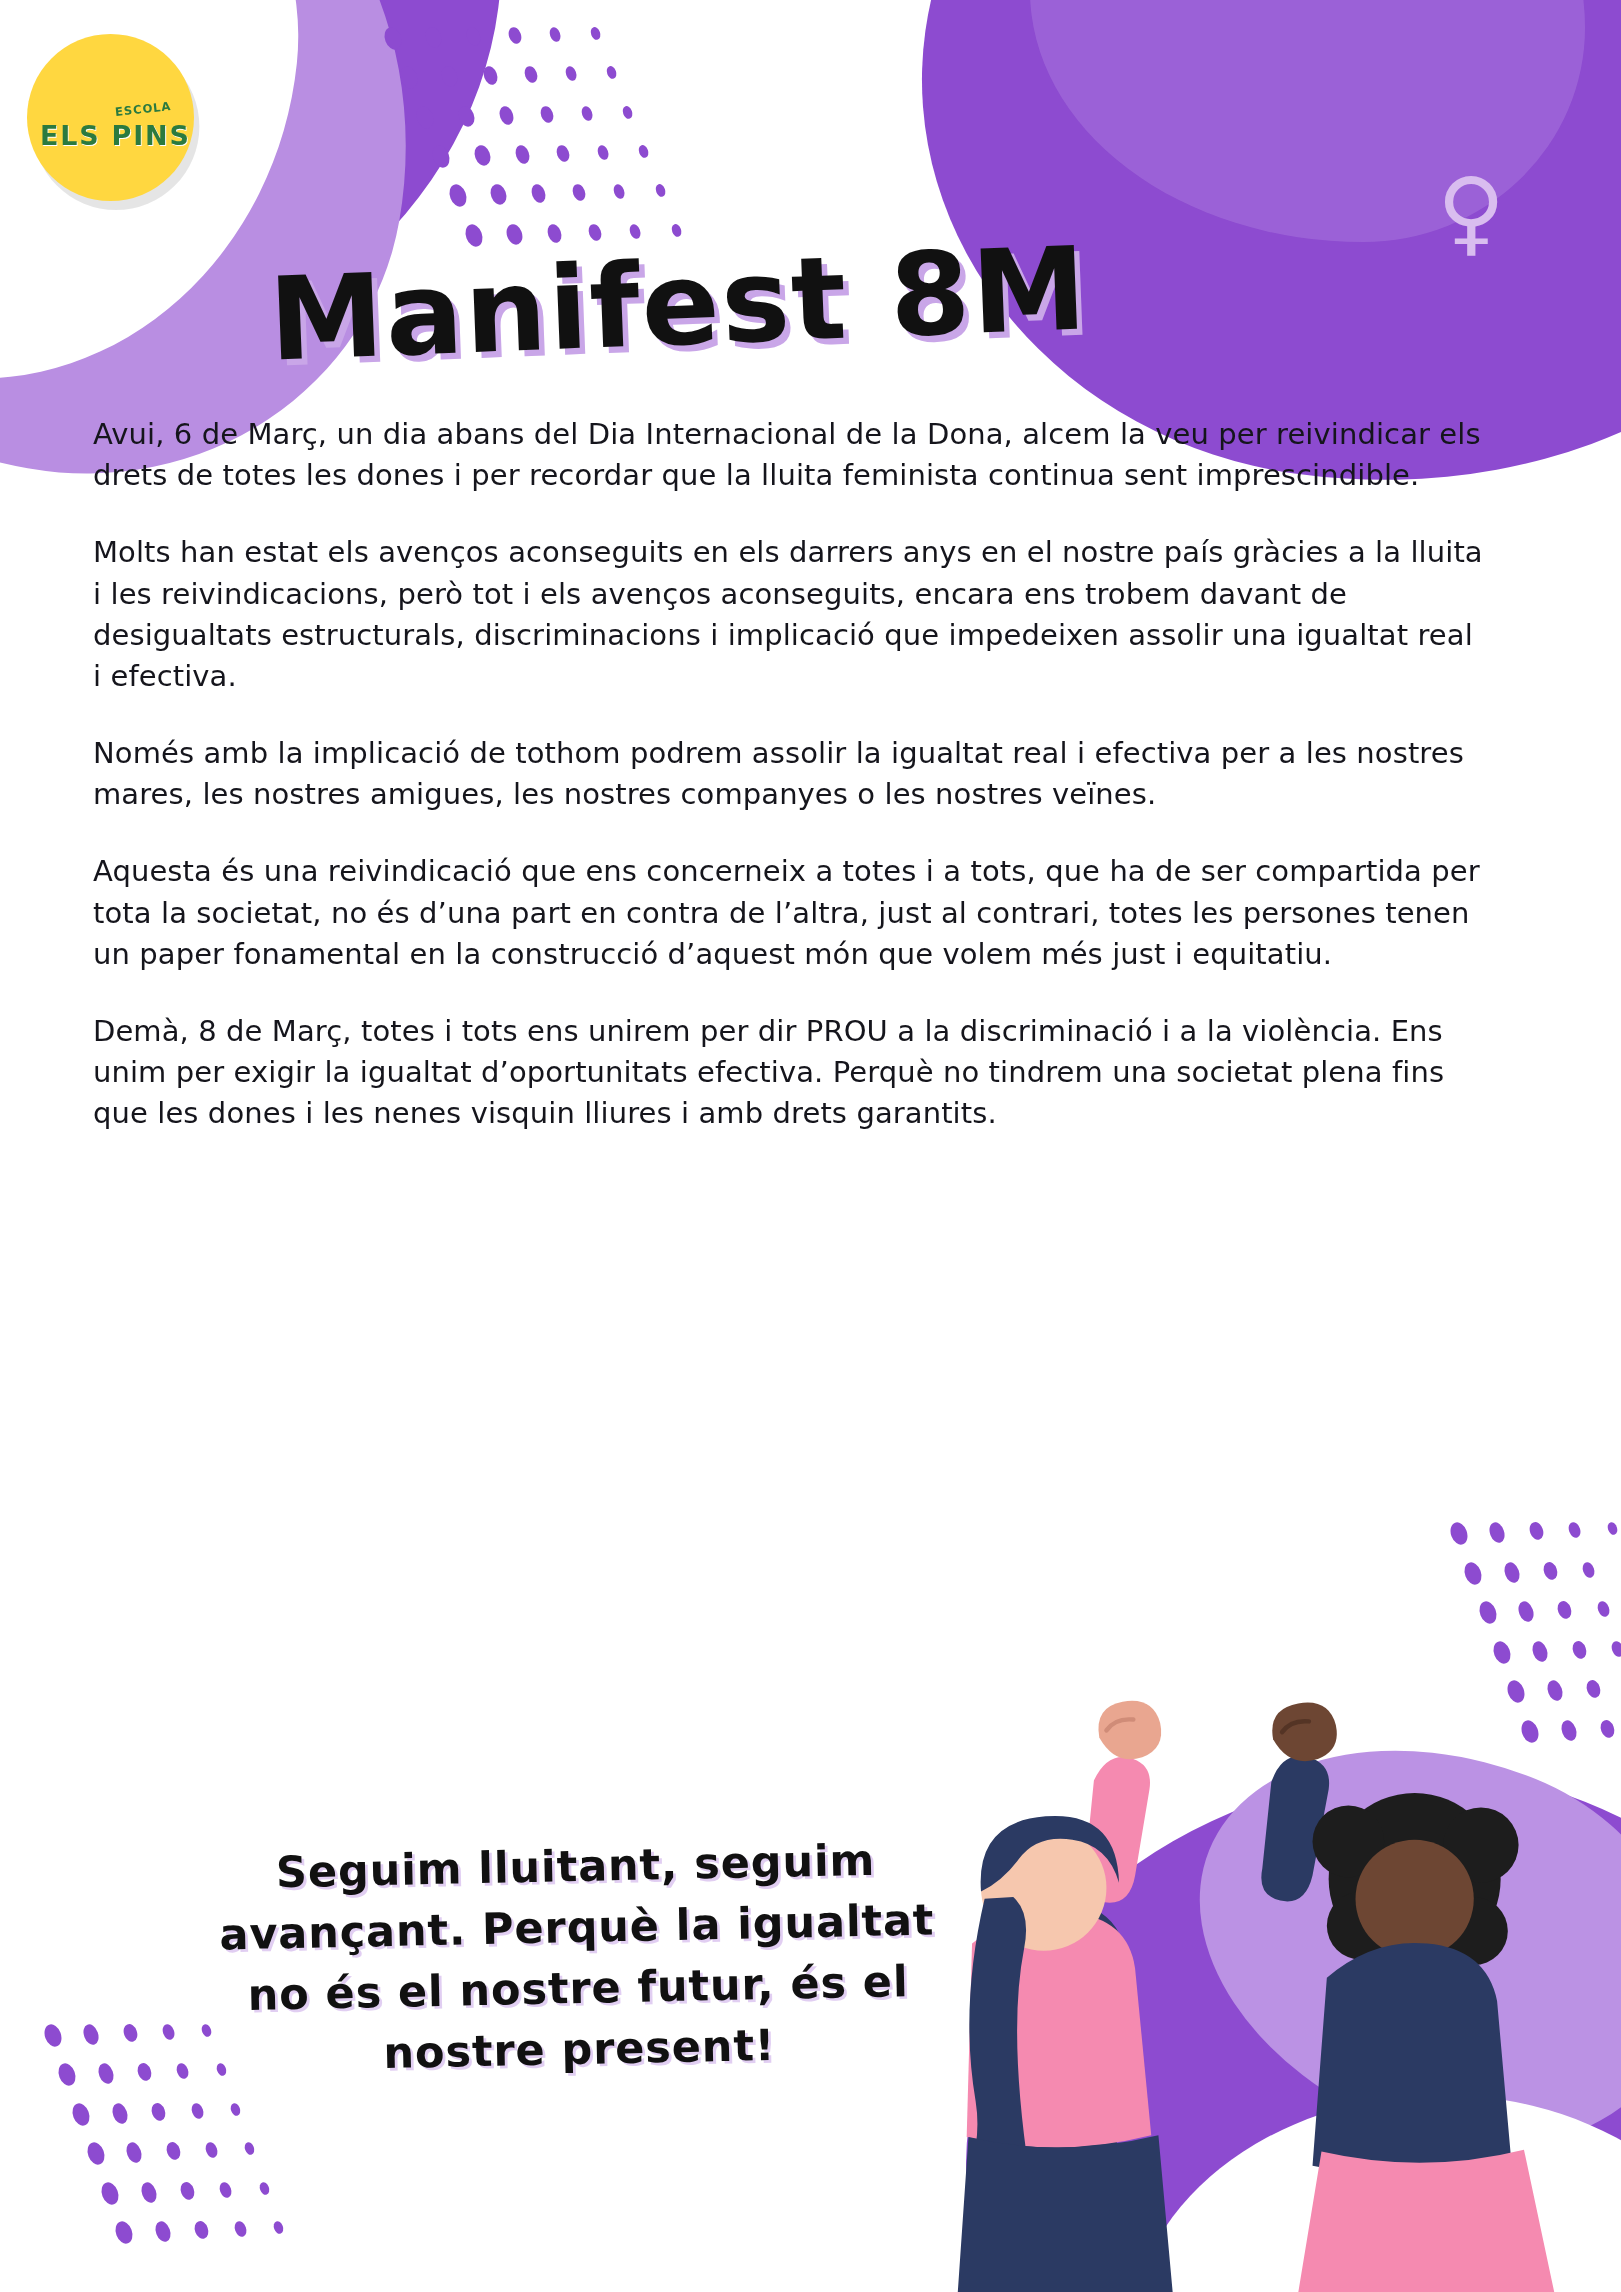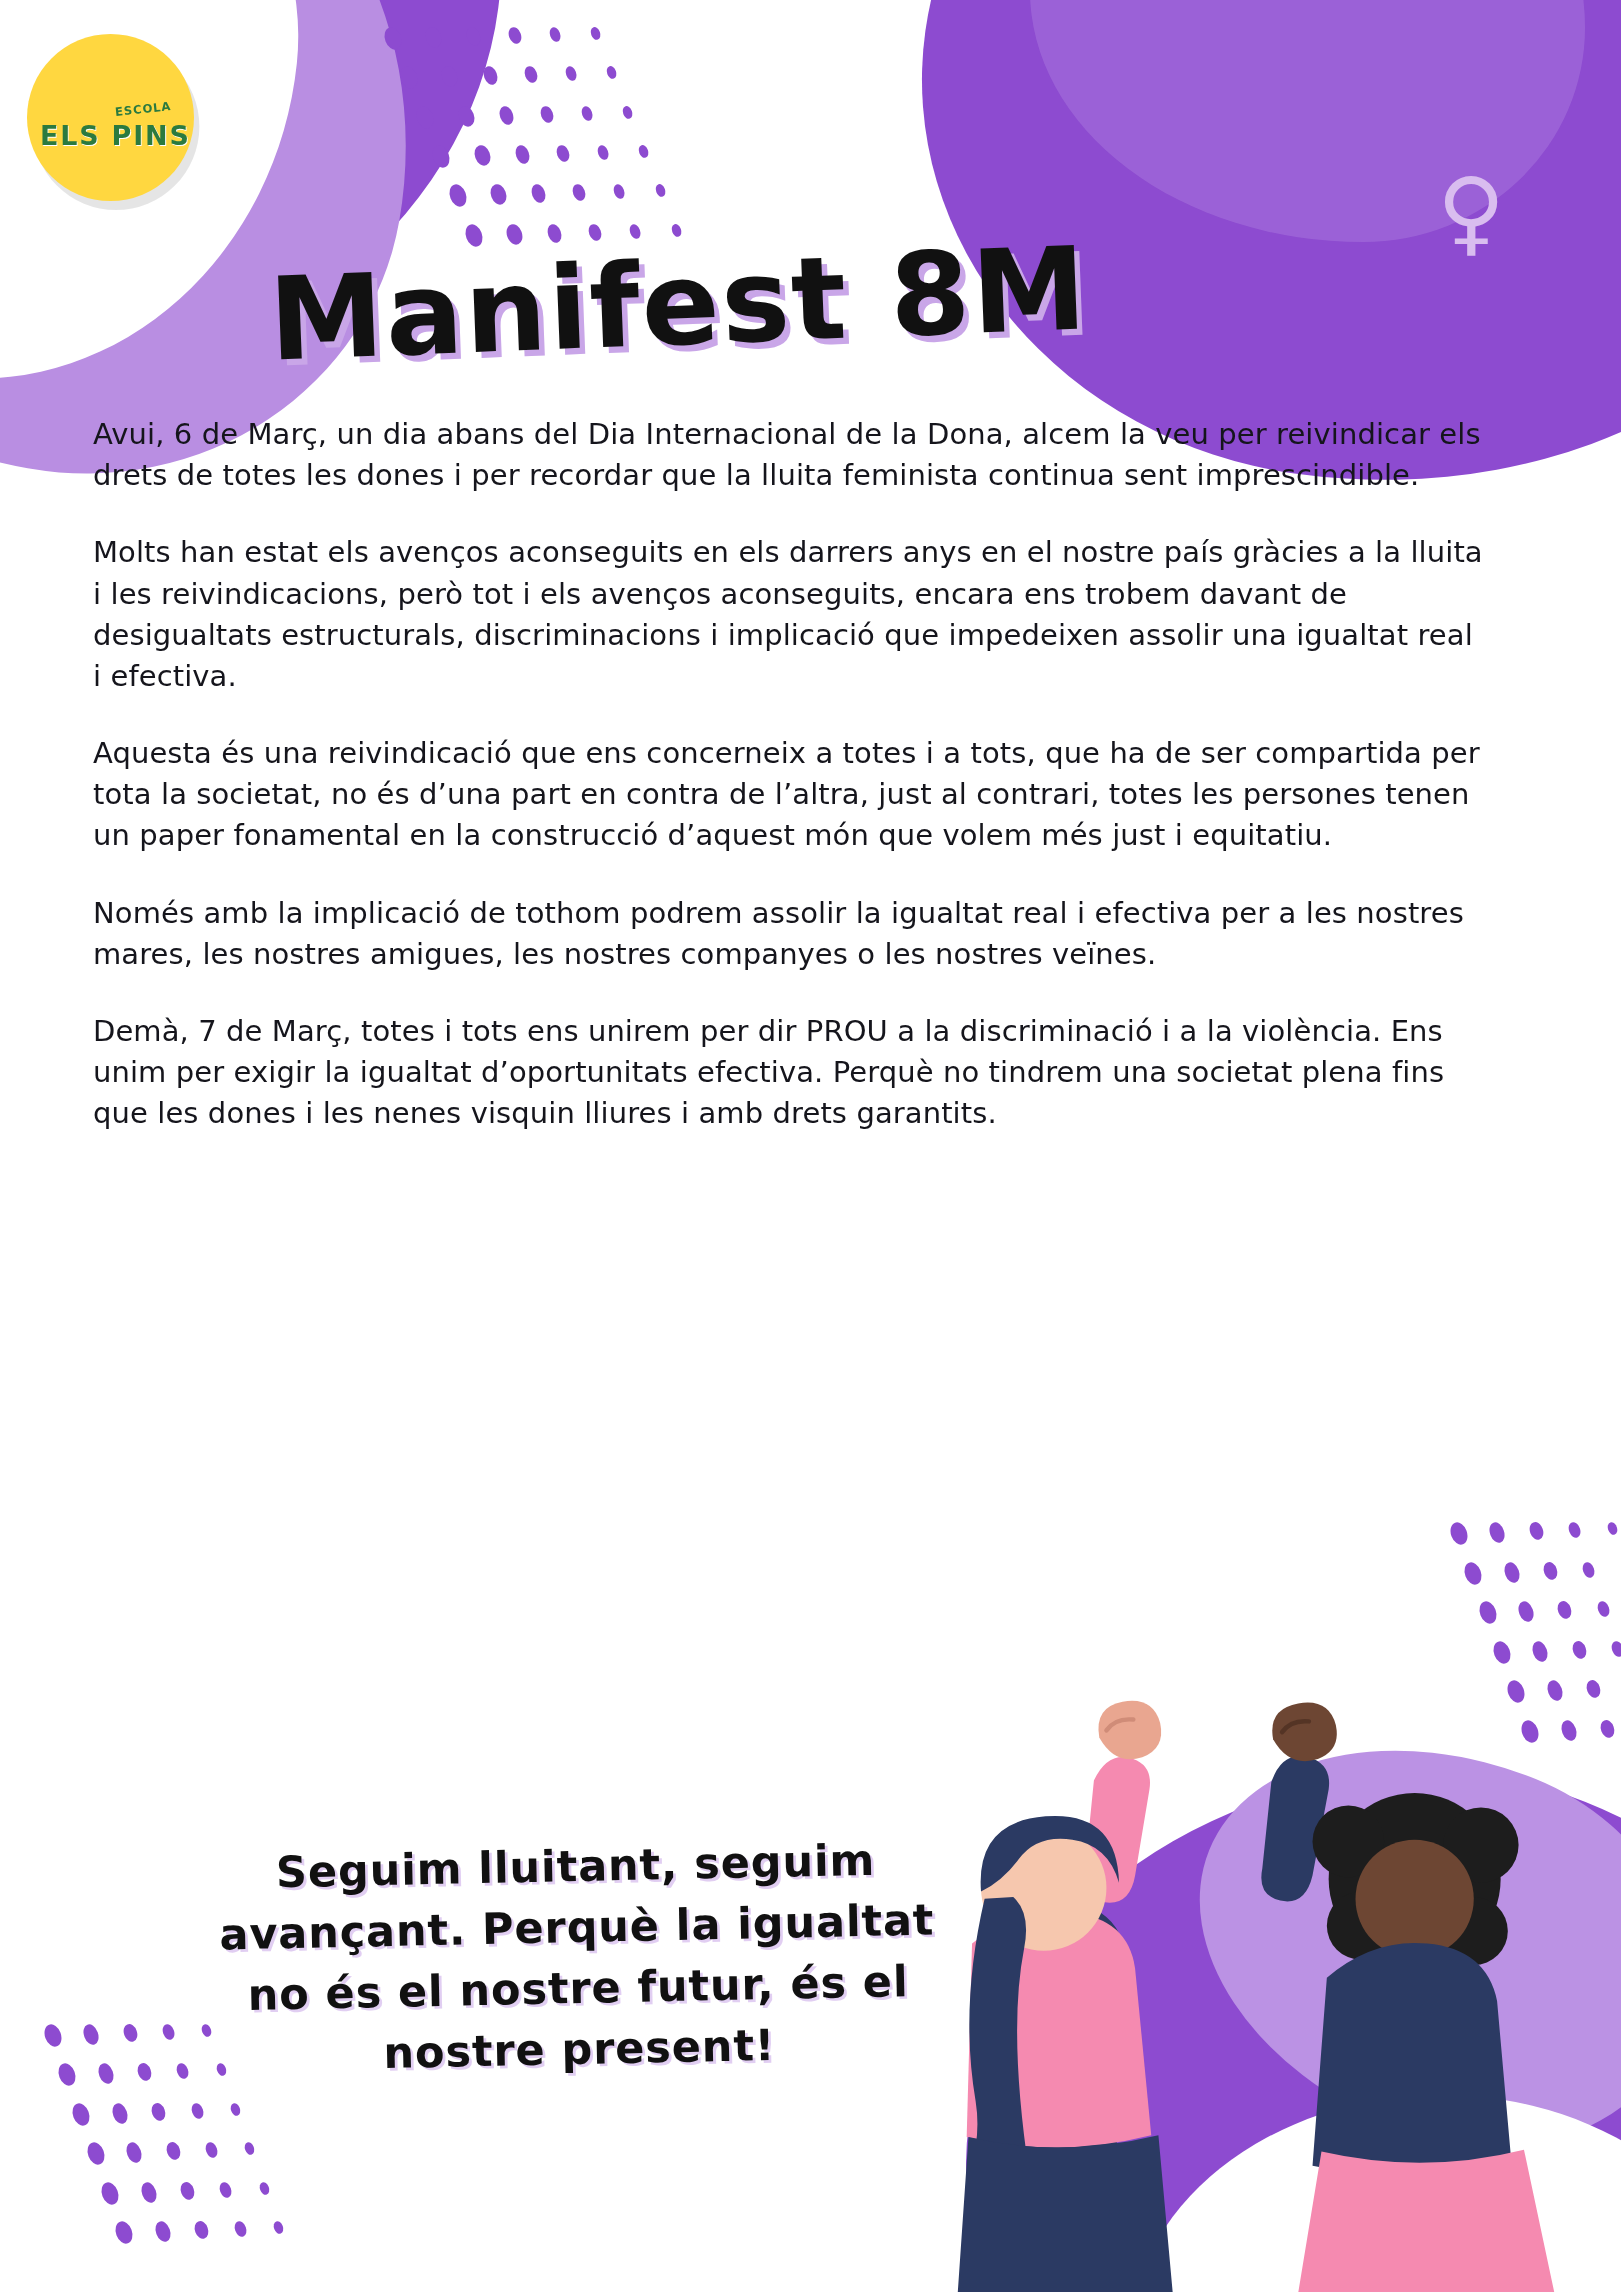--- a/index.html
+++ b/index.html
@@ -352,23 +352,23 @@
   <div class="logo-sub">ESCOLA</div>
   <div class="logo-text">ELS PINS</div>
 </div>
 
 <h1 class="title">Manifest 8M</h1>
 <div class="venus">♀</div>
 
 <div class="content" id="content">
     <p>Avui, 6 de Març, un dia abans del Dia Internacional de la Dona, alcem la veu per reivindicar els drets de totes les dones i per recordar que la lluita feminista continua sent imprescindible.</p>
     <p>Molts han estat els avenços aconseguits en els darrers anys en el nostre país gràcies a la lluita i les reivindicacions, però tot i els avenços aconseguits, encara ens trobem davant de desigualtats estructurals, discriminacions i implicació que impedeixen assolir una igualtat real i efectiva.</p>
+    <p>Només amb la implicació de tothom podrem assolir la igualtat real i efectiva per a les nostres mares, les nostres amigues, les nostres companyes o les nostres veïnes.</p>
     <p>Aquesta és una reivindicació que ens concerneix a totes i a tots, que ha de ser compartida per tota la societat, no és d’una part en contra de l’altra, just al contrari, totes les persones tenen un paper fonamental en la construcció d’aquest món que volem més just i equitatiu.</p>
-    <p>Només amb la implicació de tothom podrem assolir la igualtat real i efectiva per a les nostres mares, les nostres amigues, les nostres companyes o les nostres veïnes.</p>
-    <p>Demà, 7 de Març, totes i tots ens unirem per dir PROU a la discriminació i a la violència. Ens unim per exigir la igualtat d’oportunitats efectiva. Perquè no tindrem una societat plena fins que les dones i les nenes visquin lliures i amb drets garantits.</p>
+    <p>Demà, 8 de Març, totes i tots ens unirem per dir PROU a la discriminació i a la violència. Ens unim per exigir la igualtat d’oportunitats efectiva. Perquè no tindrem una societat plena fins que les dones i les nenes visquin lliures i amb drets garantits.</p>
   </div>
 
 <div class="slogan">Seguim lluitant, seguim avançant. Perquè la igualtat no és el nostre futur, és el nostre present!</div>
 
 <div class="illustration">
   <svg viewBox="0 0 760 740" width="681" height="663" xmlns="http://www.w3.org/2000/svg">
 
     <path d="M232 168 q16 -34 44 -24 q22 8 18 34 l-16 96 q-6 34 -34 30 q-26 -4 -22 -36 z" fill="#f58ab0"></path>
 
     <path d="M238 120 q-6 -34 26 -40 q34 -6 42 24 q6 28 -20 38 q-30 10 -48 -22 z" fill="#e9a690"></path>

